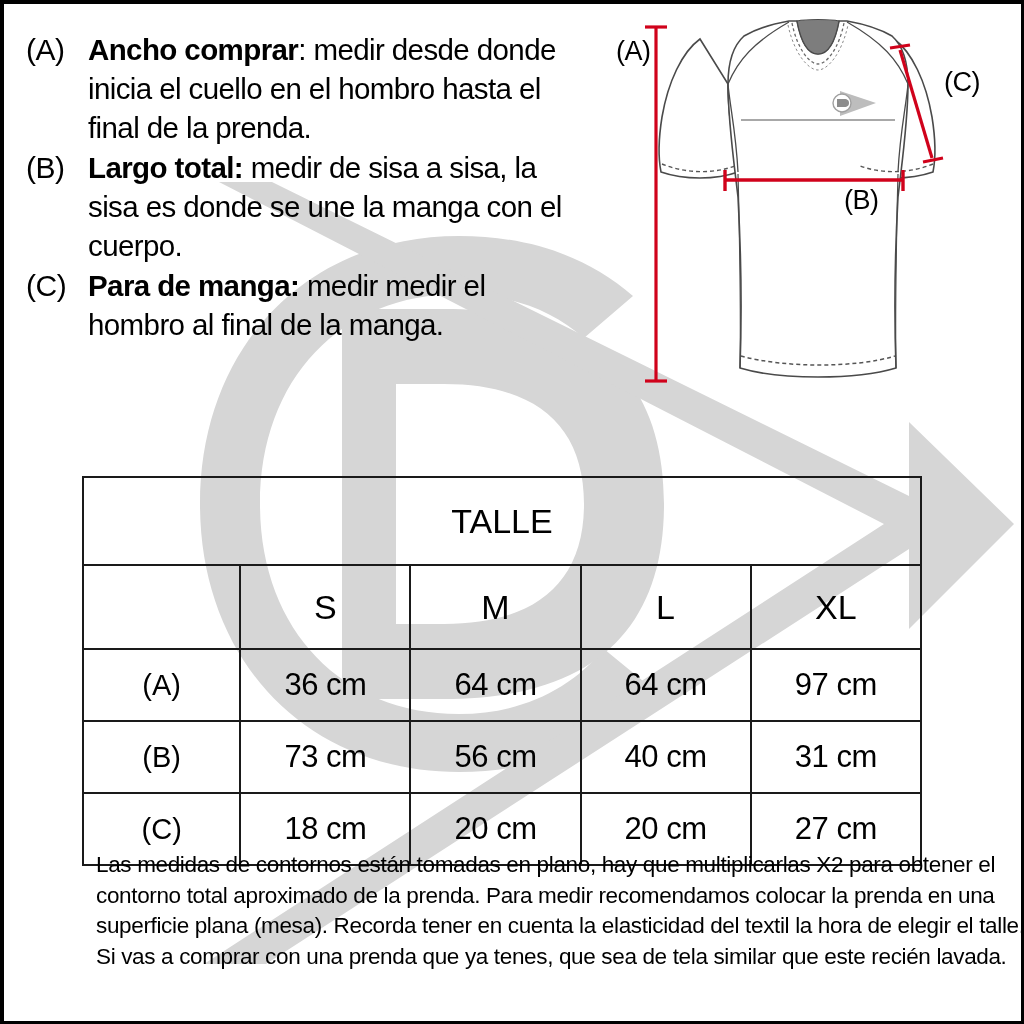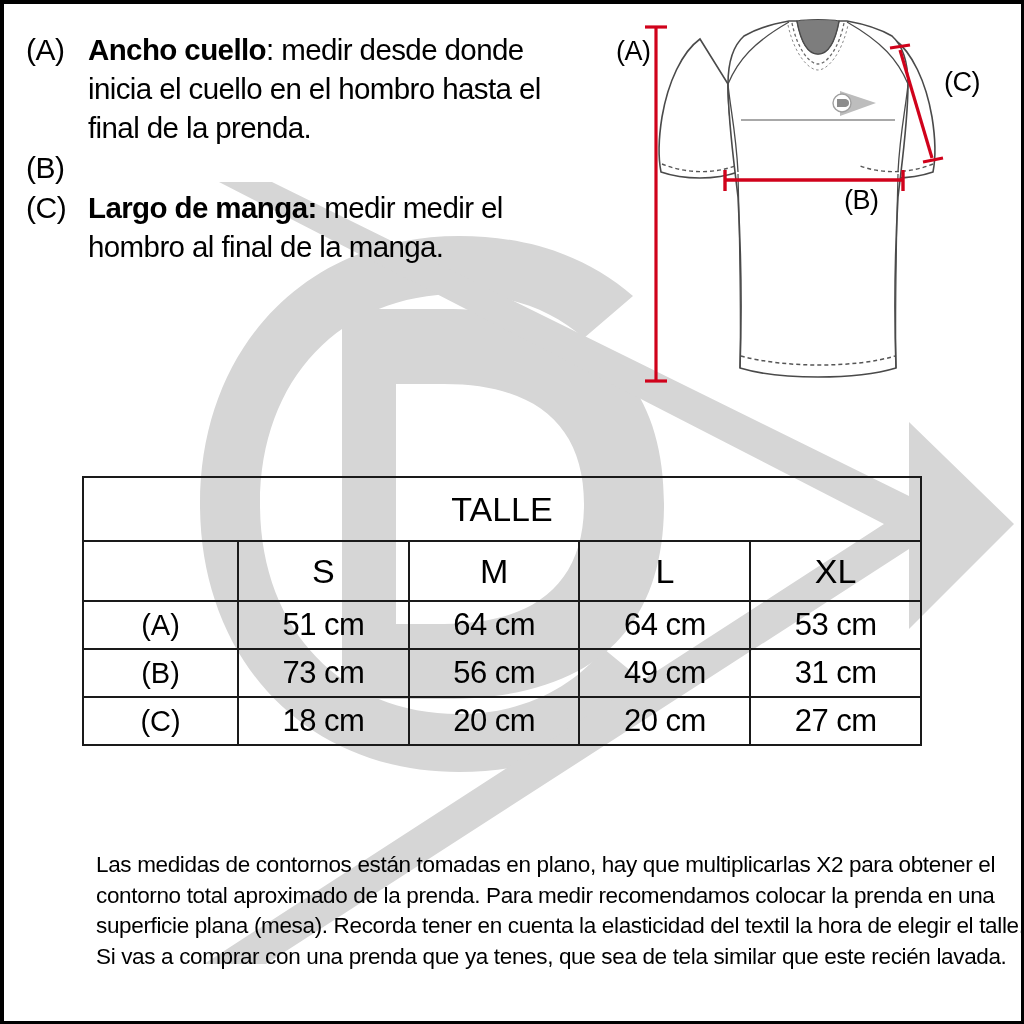--- a/index.html
+++ b/index.html
@@ -99,21 +99,21 @@
     background: transparent;
   }
   #size-table td, #size-table th {
     border: 2px solid #1a1a1a;
     text-align: center;
     vertical-align: middle;
     font-weight: normal;
     color: #000;
     font-family: "Liberation Sans", sans-serif;
     background: transparent;
-    padding: 0;
+    padding: 12px;
   }
   .tl-title {
     height: 62px;
     font-size: 34px;
     letter-spacing: 0px;
   }
   .tl-corner {
     width: 155px;
   }
   .tl-size {
@@ -186,30 +186,31 @@
                L 905 492
                L 268 178 Z"></path>
       <path d="M232 175 L 900 520 L 235 955 L 150 955 L 790 520 L 150 175 Z" opacity="0"></path>
     </g>
   </svg>
 
   <div id="instructions">
 
     <div class="instr-row">
       <div class="instr-tag">(A)</div>
-      <div class="instr-body"><b>Ancho cuello</b><span>:</span><span> medir desde donde inicia el cuello en el hombro hasta el final de la prenda.</span></div>
+      <div class="instr-body"><b>Ancho comprar</b><span>:</span><span> medir desde donde inicia el cuello en el hombro hasta el final de la prenda.</span></div>
     </div>
 
     <div class="instr-row">
       <div class="instr-tag">(B)</div>
+      <div class="instr-body"><b>Largo total:</b><span> medir de sisa a sisa, la sisa es donde se une la manga con el cuerpo.</span></div>
     </div>
 
     <div class="instr-row">
       <div class="instr-tag">(C)</div>
-      <div class="instr-body"><b>Largo de manga:</b><span> medir medir el hombro al final de la manga.</span></div>
+      <div class="instr-body"><b>Para de manga:</b><span> medir medir el hombro al final de la manga.</span></div>
     </div>
 
   </div>
 
   <div id="shirt-diagram">
 
     <svg width="424" height="400" viewBox="0 0 424 400" xmlns="http://www.w3.org/2000/svg" aria-hidden="true">
 
       <g fill="#ffffff" stroke="#4a4a4a" stroke-width="1.6">
 
@@ -299,30 +300,30 @@
       </tr>
       <tr>
         <td class="tl-size tl-corner"></td>
         <td class="tl-size col-size">S</td>
         <td class="tl-size col-size">M</td>
         <td class="tl-size col-size">L</td>
         <td class="tl-size col-size">XL</td>
       </tr>
       <tr>
         <td class="tl-rowhead">(A)</td>
-        <td class="tl-rowhead tl-val">51 cm</td>
+        <td class="tl-rowhead tl-val">36 cm</td>
         <td class="tl-rowhead tl-val">64 cm</td>
         <td class="tl-rowhead tl-val">64 cm</td>
-        <td class="tl-rowhead tl-val">53 cm</td>
+        <td class="tl-rowhead tl-val">97 cm</td>
       </tr>
       <tr>
         <td class="tl-rowhead">(B)</td>
         <td class="tl-rowhead tl-val">73 cm</td>
         <td class="tl-rowhead tl-val">56 cm</td>
-        <td class="tl-rowhead tl-val">49 cm</td>
+        <td class="tl-rowhead tl-val">40 cm</td>
         <td class="tl-rowhead tl-val">31 cm</td>
       </tr>
       <tr>
         <td class="tl-rowhead">(C)</td>
         <td class="tl-rowhead tl-val">18 cm</td>
         <td class="tl-rowhead tl-val">20 cm</td>
         <td class="tl-rowhead tl-val">20 cm</td>
         <td class="tl-rowhead tl-val">27 cm</td>
       </tr>
     </tbody>

